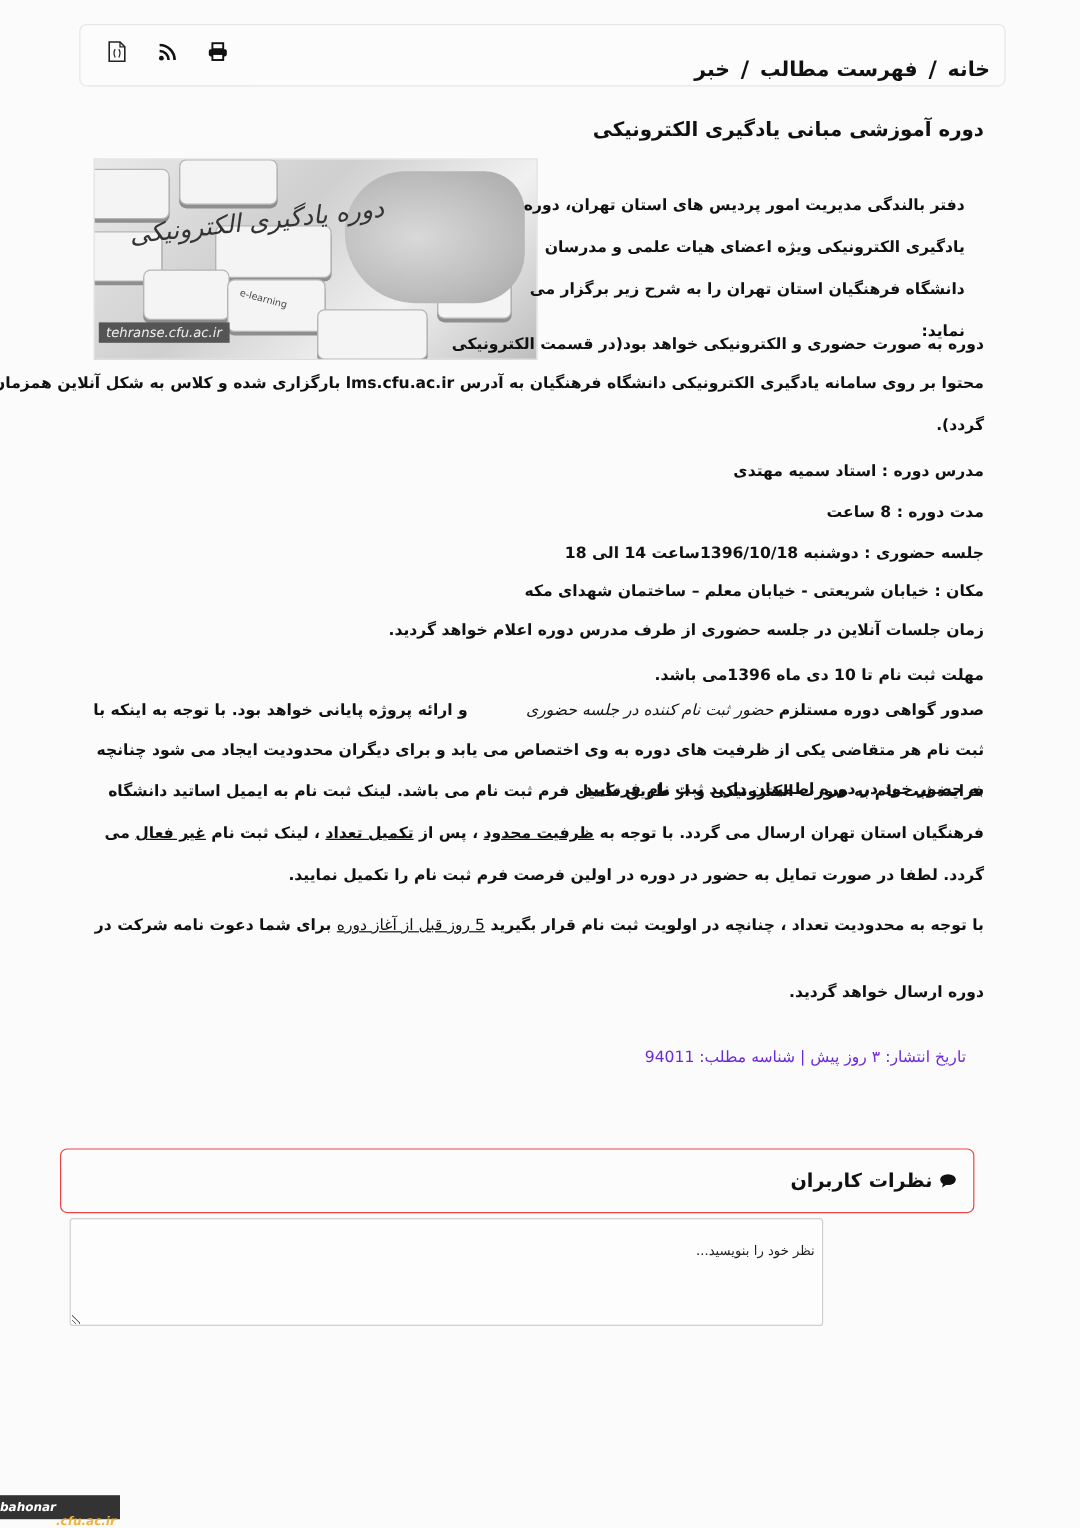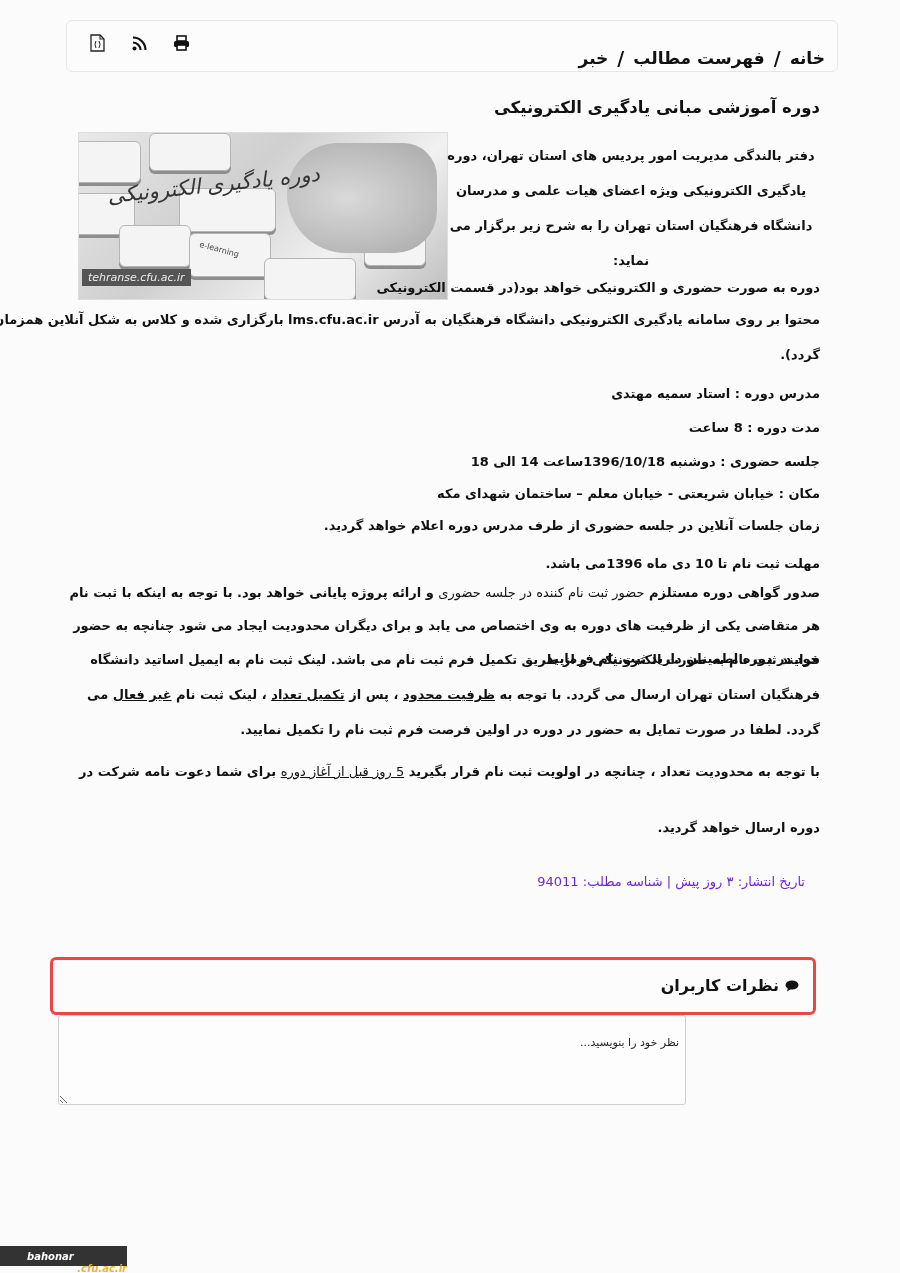--- a/index.html
+++ b/index.html
@@ -119,56 +119,55 @@
       font-weight: normal;
       direction: ltr;
     }
     .intro {
       position: absolute;
       right: 10px; top: 48px;
       width: 378px;
       font-size: 13px;
       font-weight: bold;
       line-height: 35px;
-      margin: 0;
-      text-align: center;
+      margin: 16px;
     }
     .body-p {
       position: absolute;
       right: 10px;
       width: 755px;
       font-size: 13px;
       font-weight: bold;
       line-height: 33px;
       margin: 0;
     }
     .line {
       position: absolute;
       right: 10px;
       font-size: 13px;
       font-weight: bold;
       margin: 0;
       white-space: nowrap;
     }
     .u { text-decoration: underline; }
-    .it { font-weight: normal; }
+    .it { font-style: italic; font-weight: normal; margin-left: 44px; }
     .meta {
       position: absolute;
       right: 25px; top: 784px;
       font-size: 13px;
       color: #6d28d9;
       direction: rtl;
       white-space: nowrap;
     }
     
     .comments-box {
       position: absolute;
       left: 50px; top: 957px;
       width: 760px; height: 52px;
-      border: 3px solid #ef4444;
+      border: 1px solid #ef4444;
       border-radius: 6px;
       background: #fcfcfc;
     }
     .comments-title {
       position: absolute;
       right: 14px; top: 16px;
       direction: rtl;
       font-size: 16px;
       font-weight: bold;
       display: flex;
@@ -194,23 +193,22 @@
     .comment-input::placeholder { color: #222; }
     .footer-badge {
       position: absolute;
       left: 0; top: 1246px;
       width: 100px; height: 20px;
       background: #333;
       color: #fff;
       font-size: 10px;
       font-weight: bold;
       font-style: italic;
-      display: flex; align-items: center; justify-content: space-between;
+      display: flex; align-items: center; justify-content: flex-start;
       direction: ltr;
-      padding-left: 27px;
     }
     .footer-badge .dom { color: #f0b23a; margin-top: 25px; }
   </style>
 </head>
 <body>
 
 <div class="page">
 
   <div class="topbar">
     <div class="tools">

